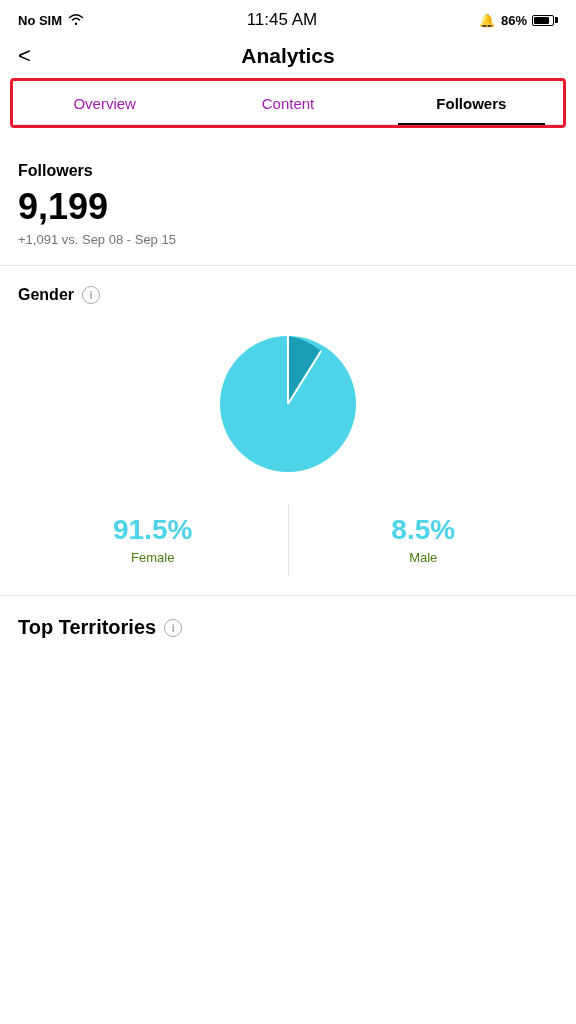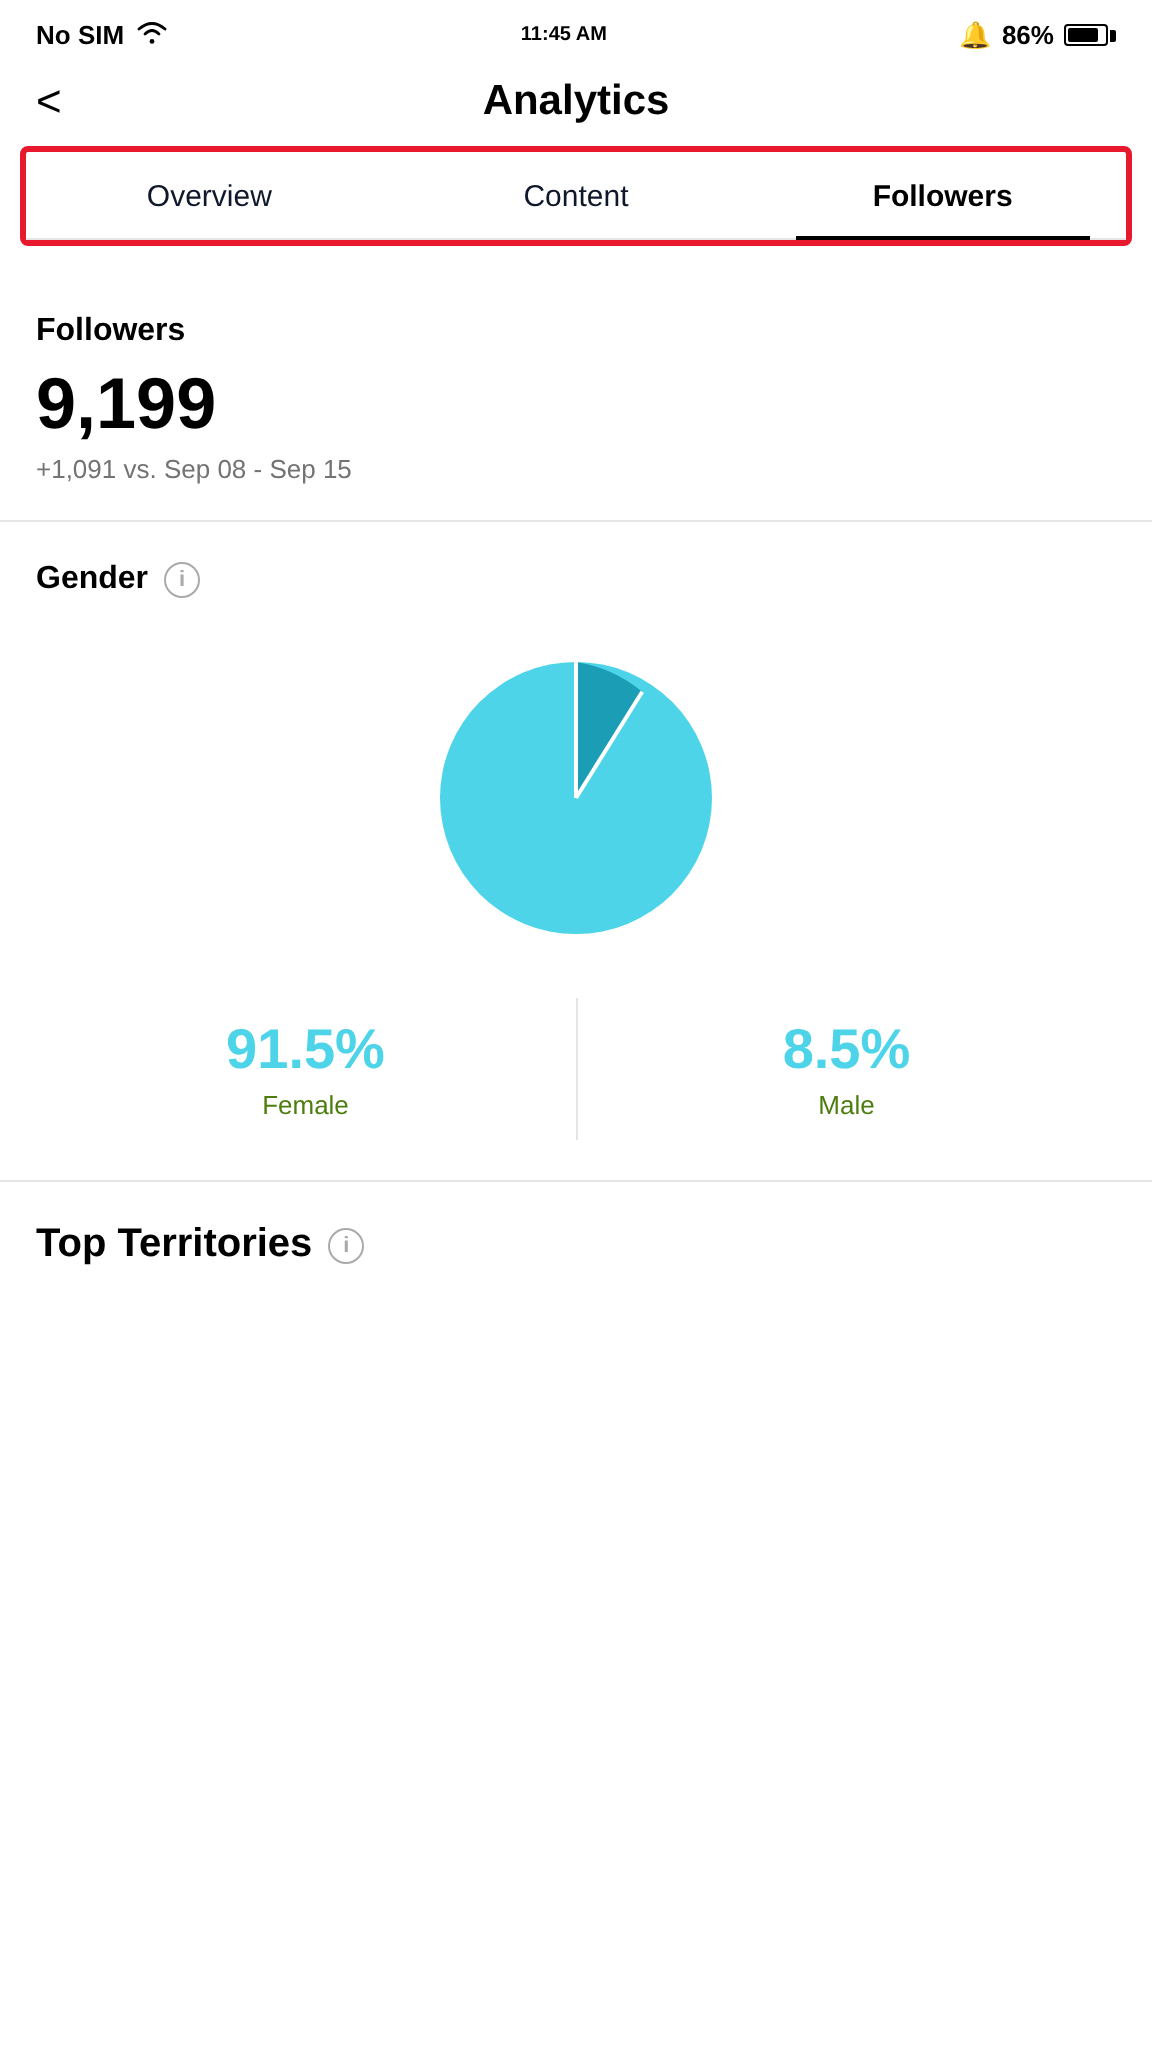--- a/index.html
+++ b/index.html
@@ -15,21 +15,21 @@
     
     .status-bar {
       display: flex;
       justify-content: space-between;
       align-items: center;
       padding: 10px 18px 6px;
       font-size: 13px;
       font-weight: 600;
     }
     .status-left { display: flex; align-items: flex-end; gap: 6px; }
-    .status-center { font-size: 10px; font-weight: 700; }
+    .status-center { font-size: 17px; font-weight: 400; }
     .status-right { display: flex; align-items: center; gap: 5px; font-size: 13px; font-weight: 600; }
 
     
     .header {
       display: flex;
       align-items: center;
       justify-content: center;
       padding: 8px 18px 10px;
       position: relative;
     }
@@ -54,21 +54,21 @@
     }
     .tabs {
       display: flex;
       border-bottom: 1px solid #e5e5e5;
     }
     .tab {
       flex: 1;
       text-align: center;
       padding: 14px 0 12px;
       font-size: 15px;
-      color: #0f172a;
+      color: #a21caf;
       cursor: pointer;
       position: relative;
       font-weight: 400;
     }
     .tab.active {
       color: #000;
       font-weight: 700;
     }
     .tab.active::after {
       content: '';

